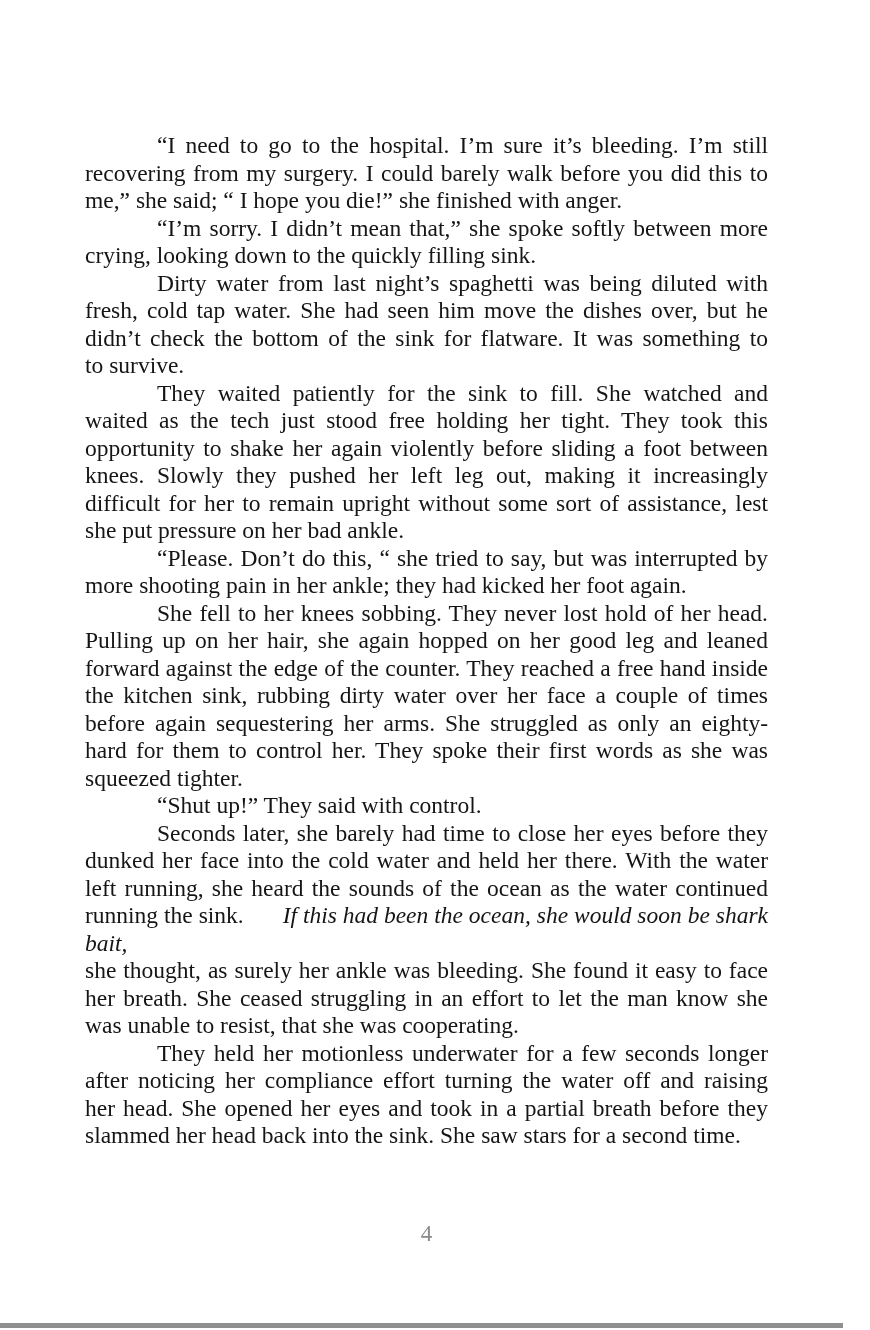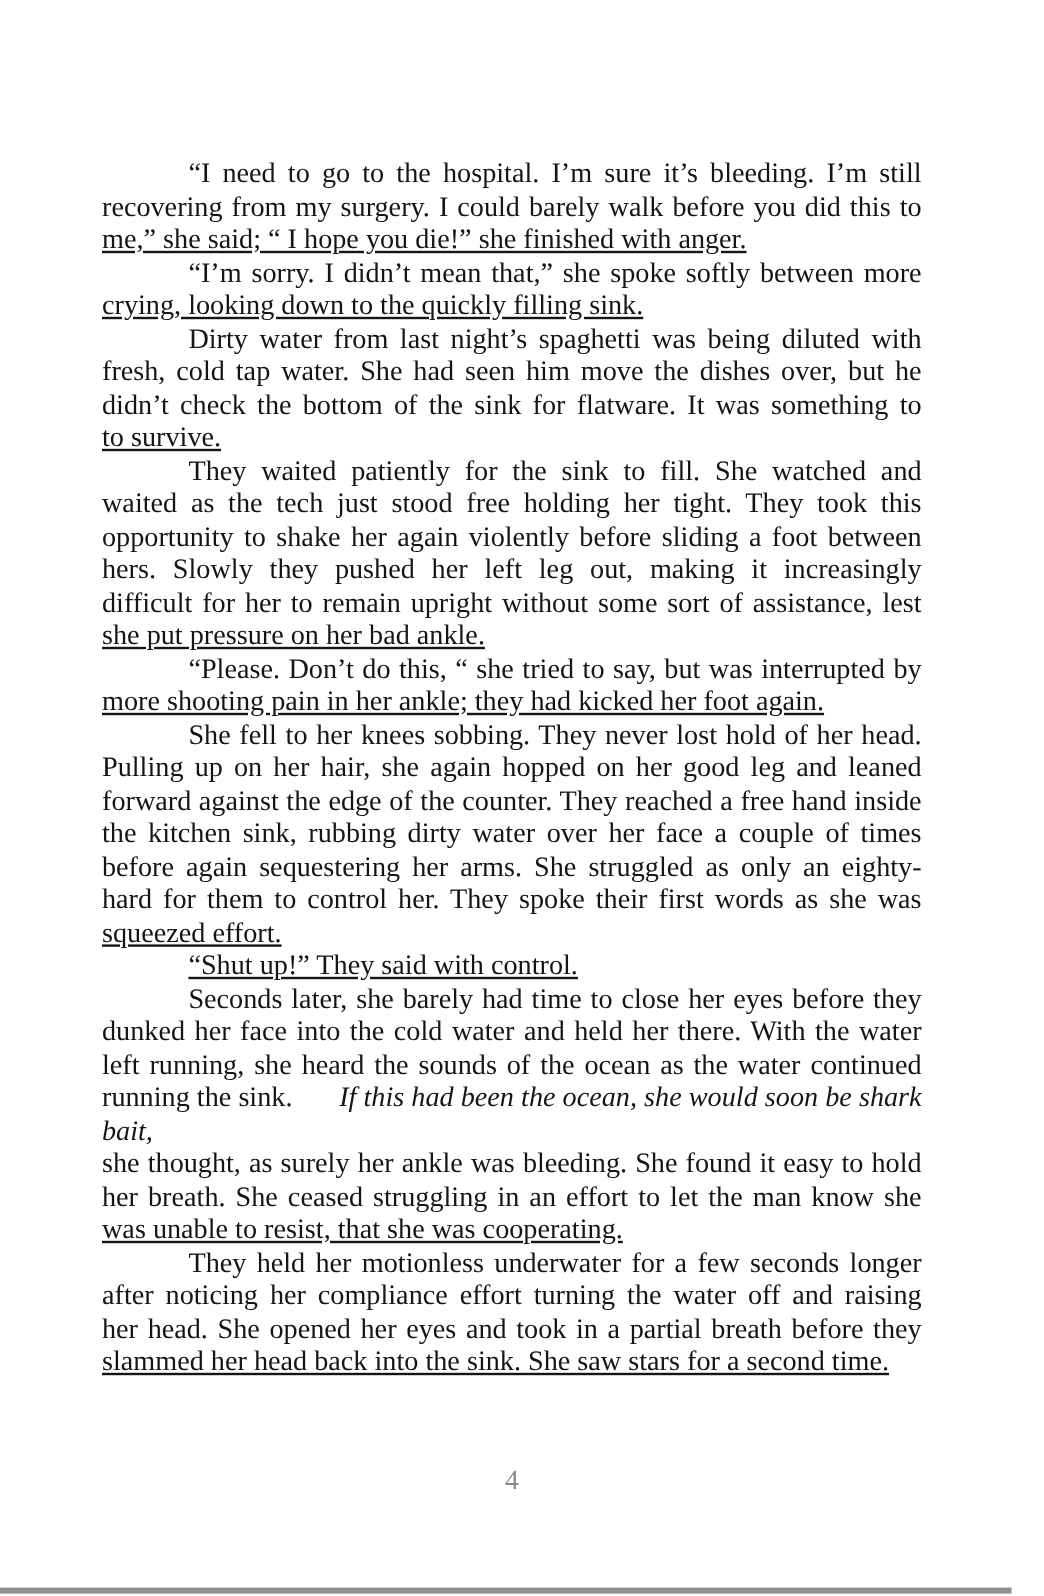--- a/index.html
+++ b/index.html
@@ -28,21 +28,20 @@
     text-align: justify;
     text-align-last: justify;
     white-space: normal;
   }
   .line.first {
     text-indent: 72px;
   }
   .line.last {
     text-align: left;
     text-align-last: left;
-    text-decoration: underline;
   }
   .it {
     font-style: italic;
     margin-left: 33px;
   }
   .folio {
     position: absolute;
     left: 85px;
     width: 683px;
     top: 1220px;
@@ -70,38 +69,38 @@
       <div class="line last"><span>me,” she said; “ I hope you die!” she finished with anger.</span></div>
       <div class="line first"><span>“I’m sorry. I didn’t mean that,” she spoke softly between more</span></div>
       <div class="line last"><span>crying, looking down to the quickly filling sink.</span></div>
       <div class="line first"><span>Dirty water from last night’s spaghetti was being diluted with</span></div>
       <div class="line"><span>fresh, cold tap water. She had seen him move the dishes over, but he</span></div>
       <div class="line"><span>didn’t check the bottom of the sink for flatware. It was something to</span></div>
       <div class="line last"><span>to survive.</span></div>
       <div class="line first"><span>They waited patiently for the sink to fill. She watched and</span></div>
       <div class="line"><span>waited as the tech just stood free holding her tight. They took this</span></div>
       <div class="line"><span>opportunity to shake her again violently before sliding a foot between</span></div>
-      <div class="line"><span>hers. Slowly they pushed her left leg out, making it increasingly</span></div>
+      <div class="line"><span>knees. Slowly they pushed her left leg out, making it increasingly</span></div>
       <div class="line"><span>difficult for her to remain upright without some sort of assistance, lest</span></div>
       <div class="line last"><span>she put pressure on her bad ankle.</span></div>
       <div class="line first"><span>“Please. Don’t do this, “ she tried to say, but was interrupted by</span></div>
       <div class="line last"><span>more shooting pain in her ankle; they had kicked her foot again.</span></div>
       <div class="line first"><span>She fell to her knees sobbing. They never lost hold of her head.</span></div>
       <div class="line"><span>Pulling up on her hair, she again hopped on her good leg and leaned</span></div>
       <div class="line"><span>forward against the edge of the counter. They reached a free hand inside</span></div>
       <div class="line"><span>the kitchen sink, rubbing dirty water over her face a couple of times</span></div>
       <div class="line"><span>before again sequestering her arms. She struggled as only an eighty-</span></div>
       <div class="line"><span>hard for them to control her. They spoke their first words as she was</span></div>
-      <div class="line last"><span>squeezed effort.</span></div>
+      <div class="line last"><span>squeezed tighter.</span></div>
       <div class="line first last"><span>“Shut up!” They said with control.</span></div>
       <div class="line first"><span>Seconds later, she barely had time to close her eyes before they</span></div>
       <div class="line"><span>dunked her face into the cold water and held her there. With the water</span></div>
       <div class="line"><span>left running, she heard the sounds of the ocean as the water continued</span></div>
       <div class="line"><span>running the sink. </span><span class="it">If this had been the ocean, she would soon be shark bait,</span></div>
-      <div class="line"><span>she thought, as surely her ankle was bleeding. She found it easy to hold</span></div>
+      <div class="line"><span>she thought, as surely her ankle was bleeding. She found it easy to face</span></div>
       <div class="line"><span>her breath. She ceased struggling in an effort to let the man know she</span></div>
       <div class="line last"><span>was unable to resist, that she was cooperating.</span></div>
       <div class="line first"><span>They held her motionless underwater for a few seconds longer</span></div>
       <div class="line"><span>after noticing her compliance effort turning the water off and raising</span></div>
       <div class="line"><span>her head. She opened her eyes and took in a partial breath before they</span></div>
       <div class="line last"><span>slammed her head back into the sink. She saw stars for a second time.</span></div>
     </div>
   <div class="folio">4</div>
   <div class="bottom-bar"></div>
 </div>

